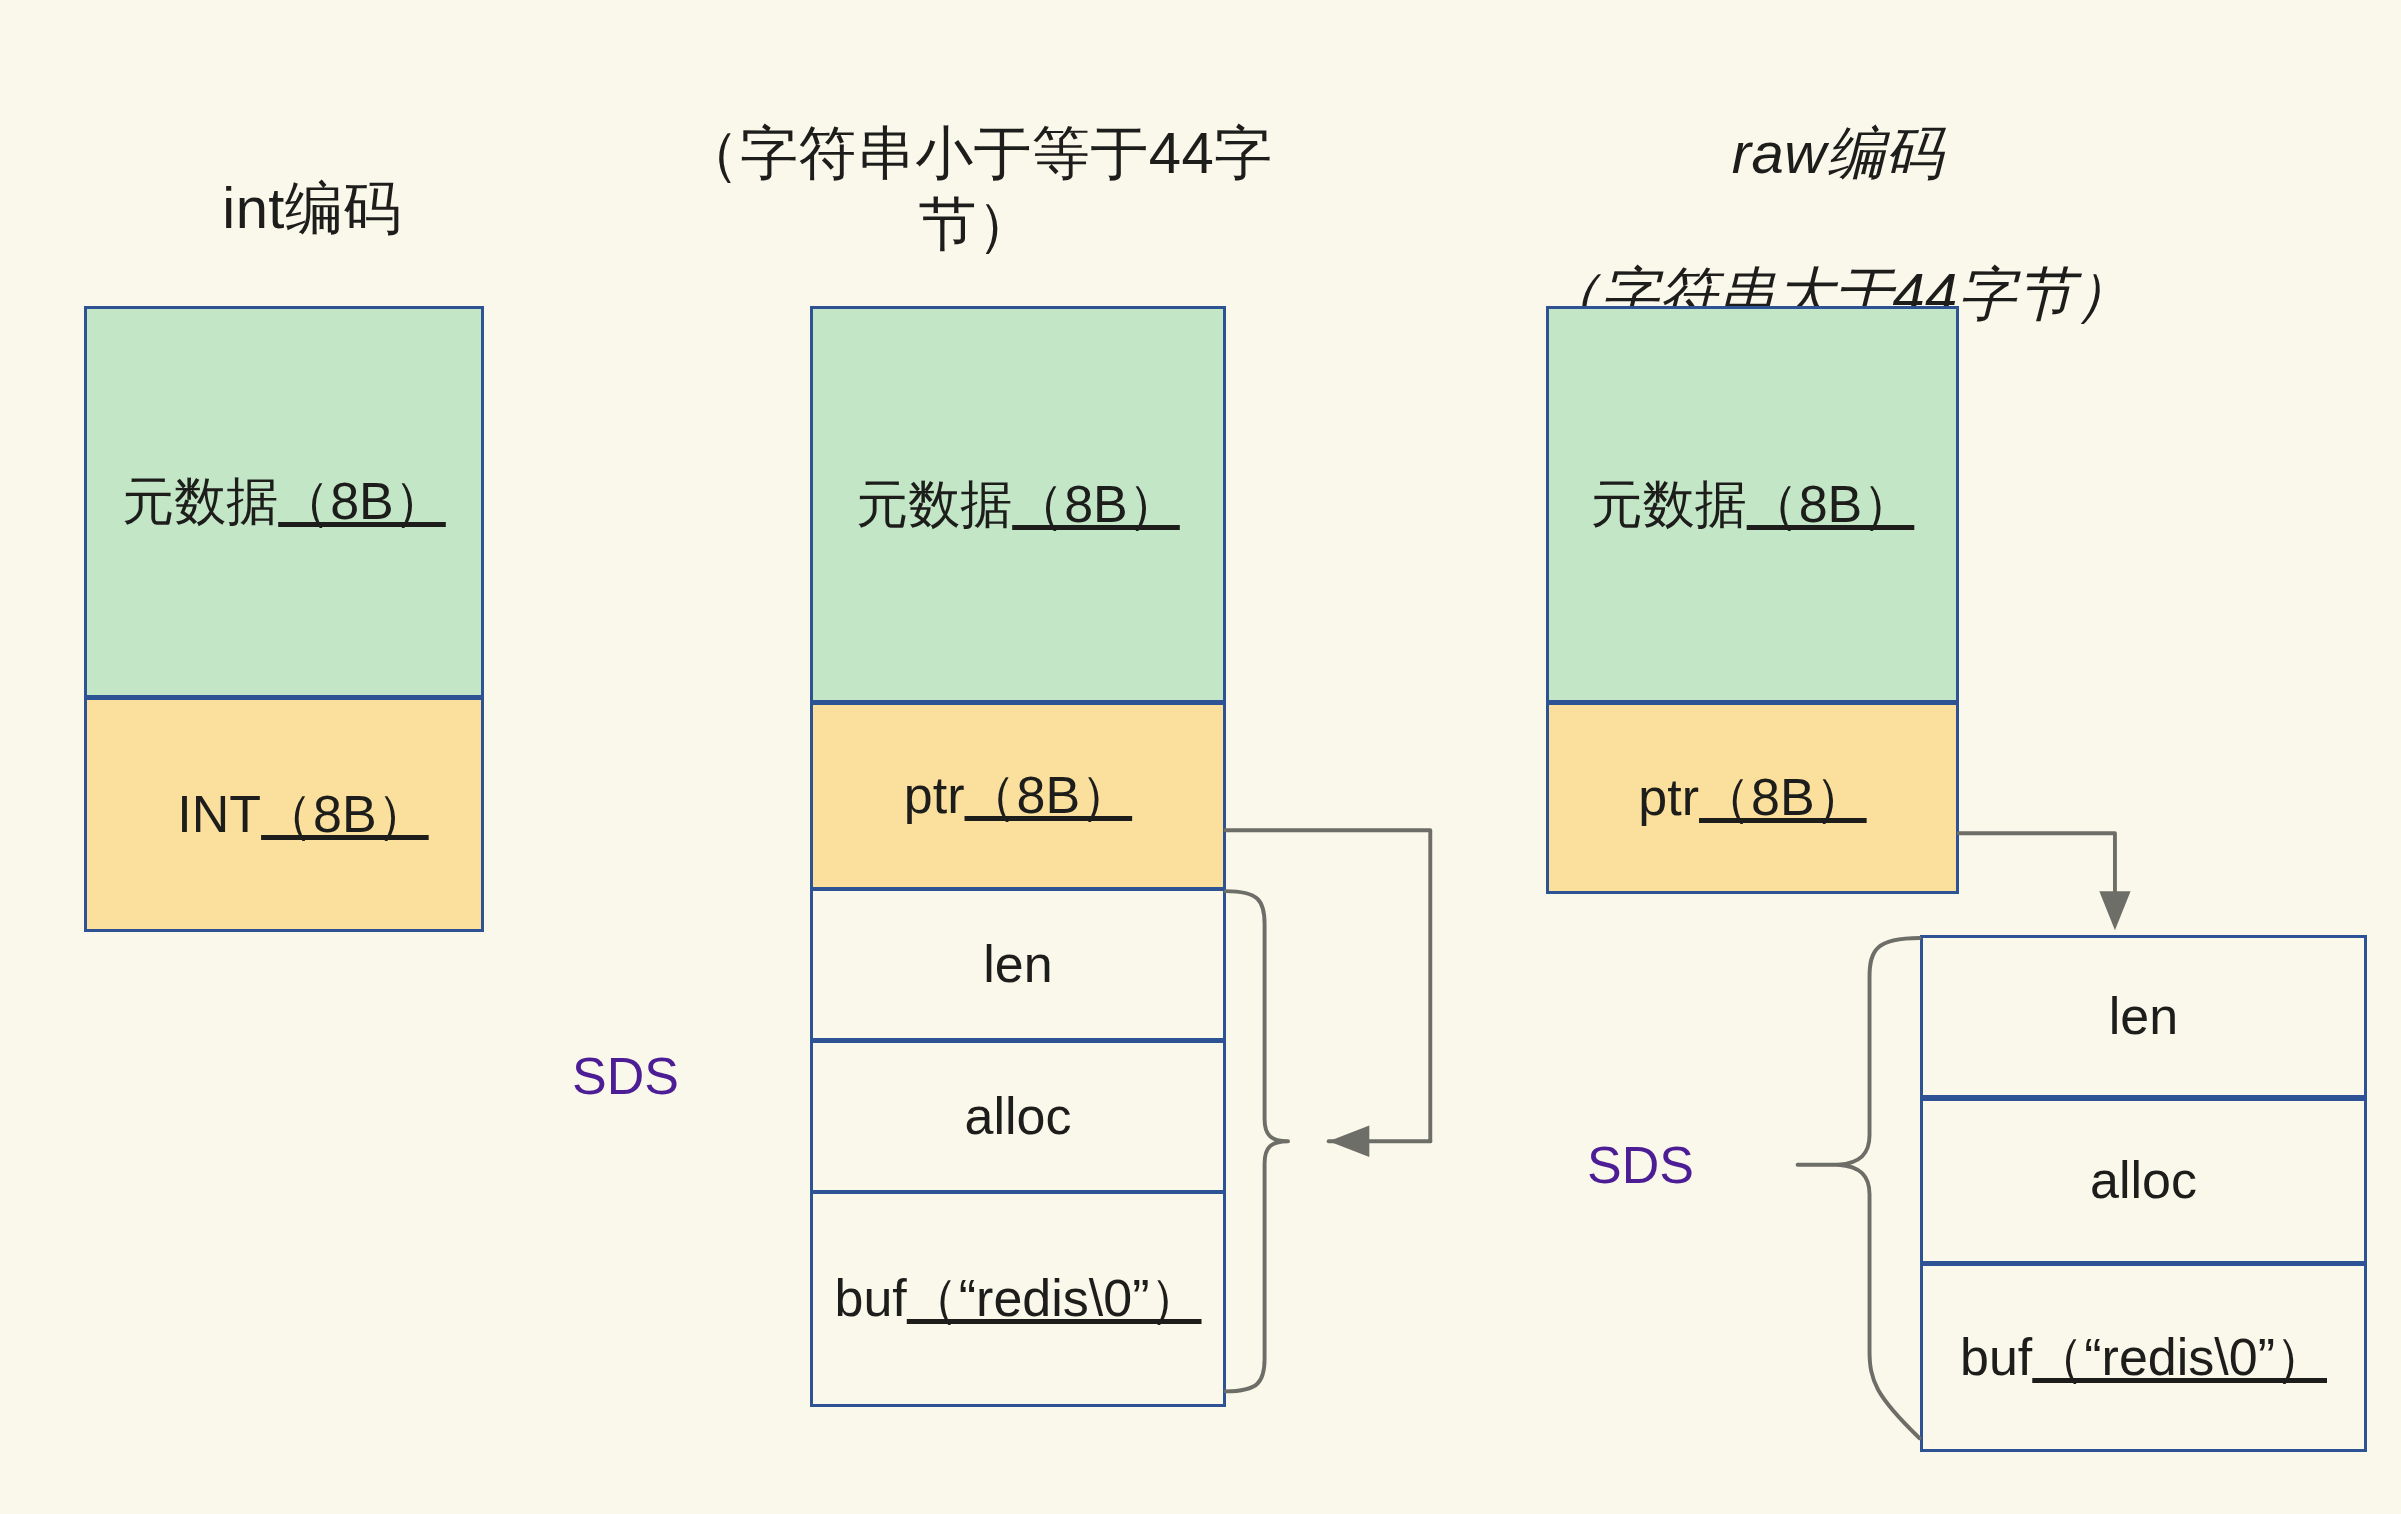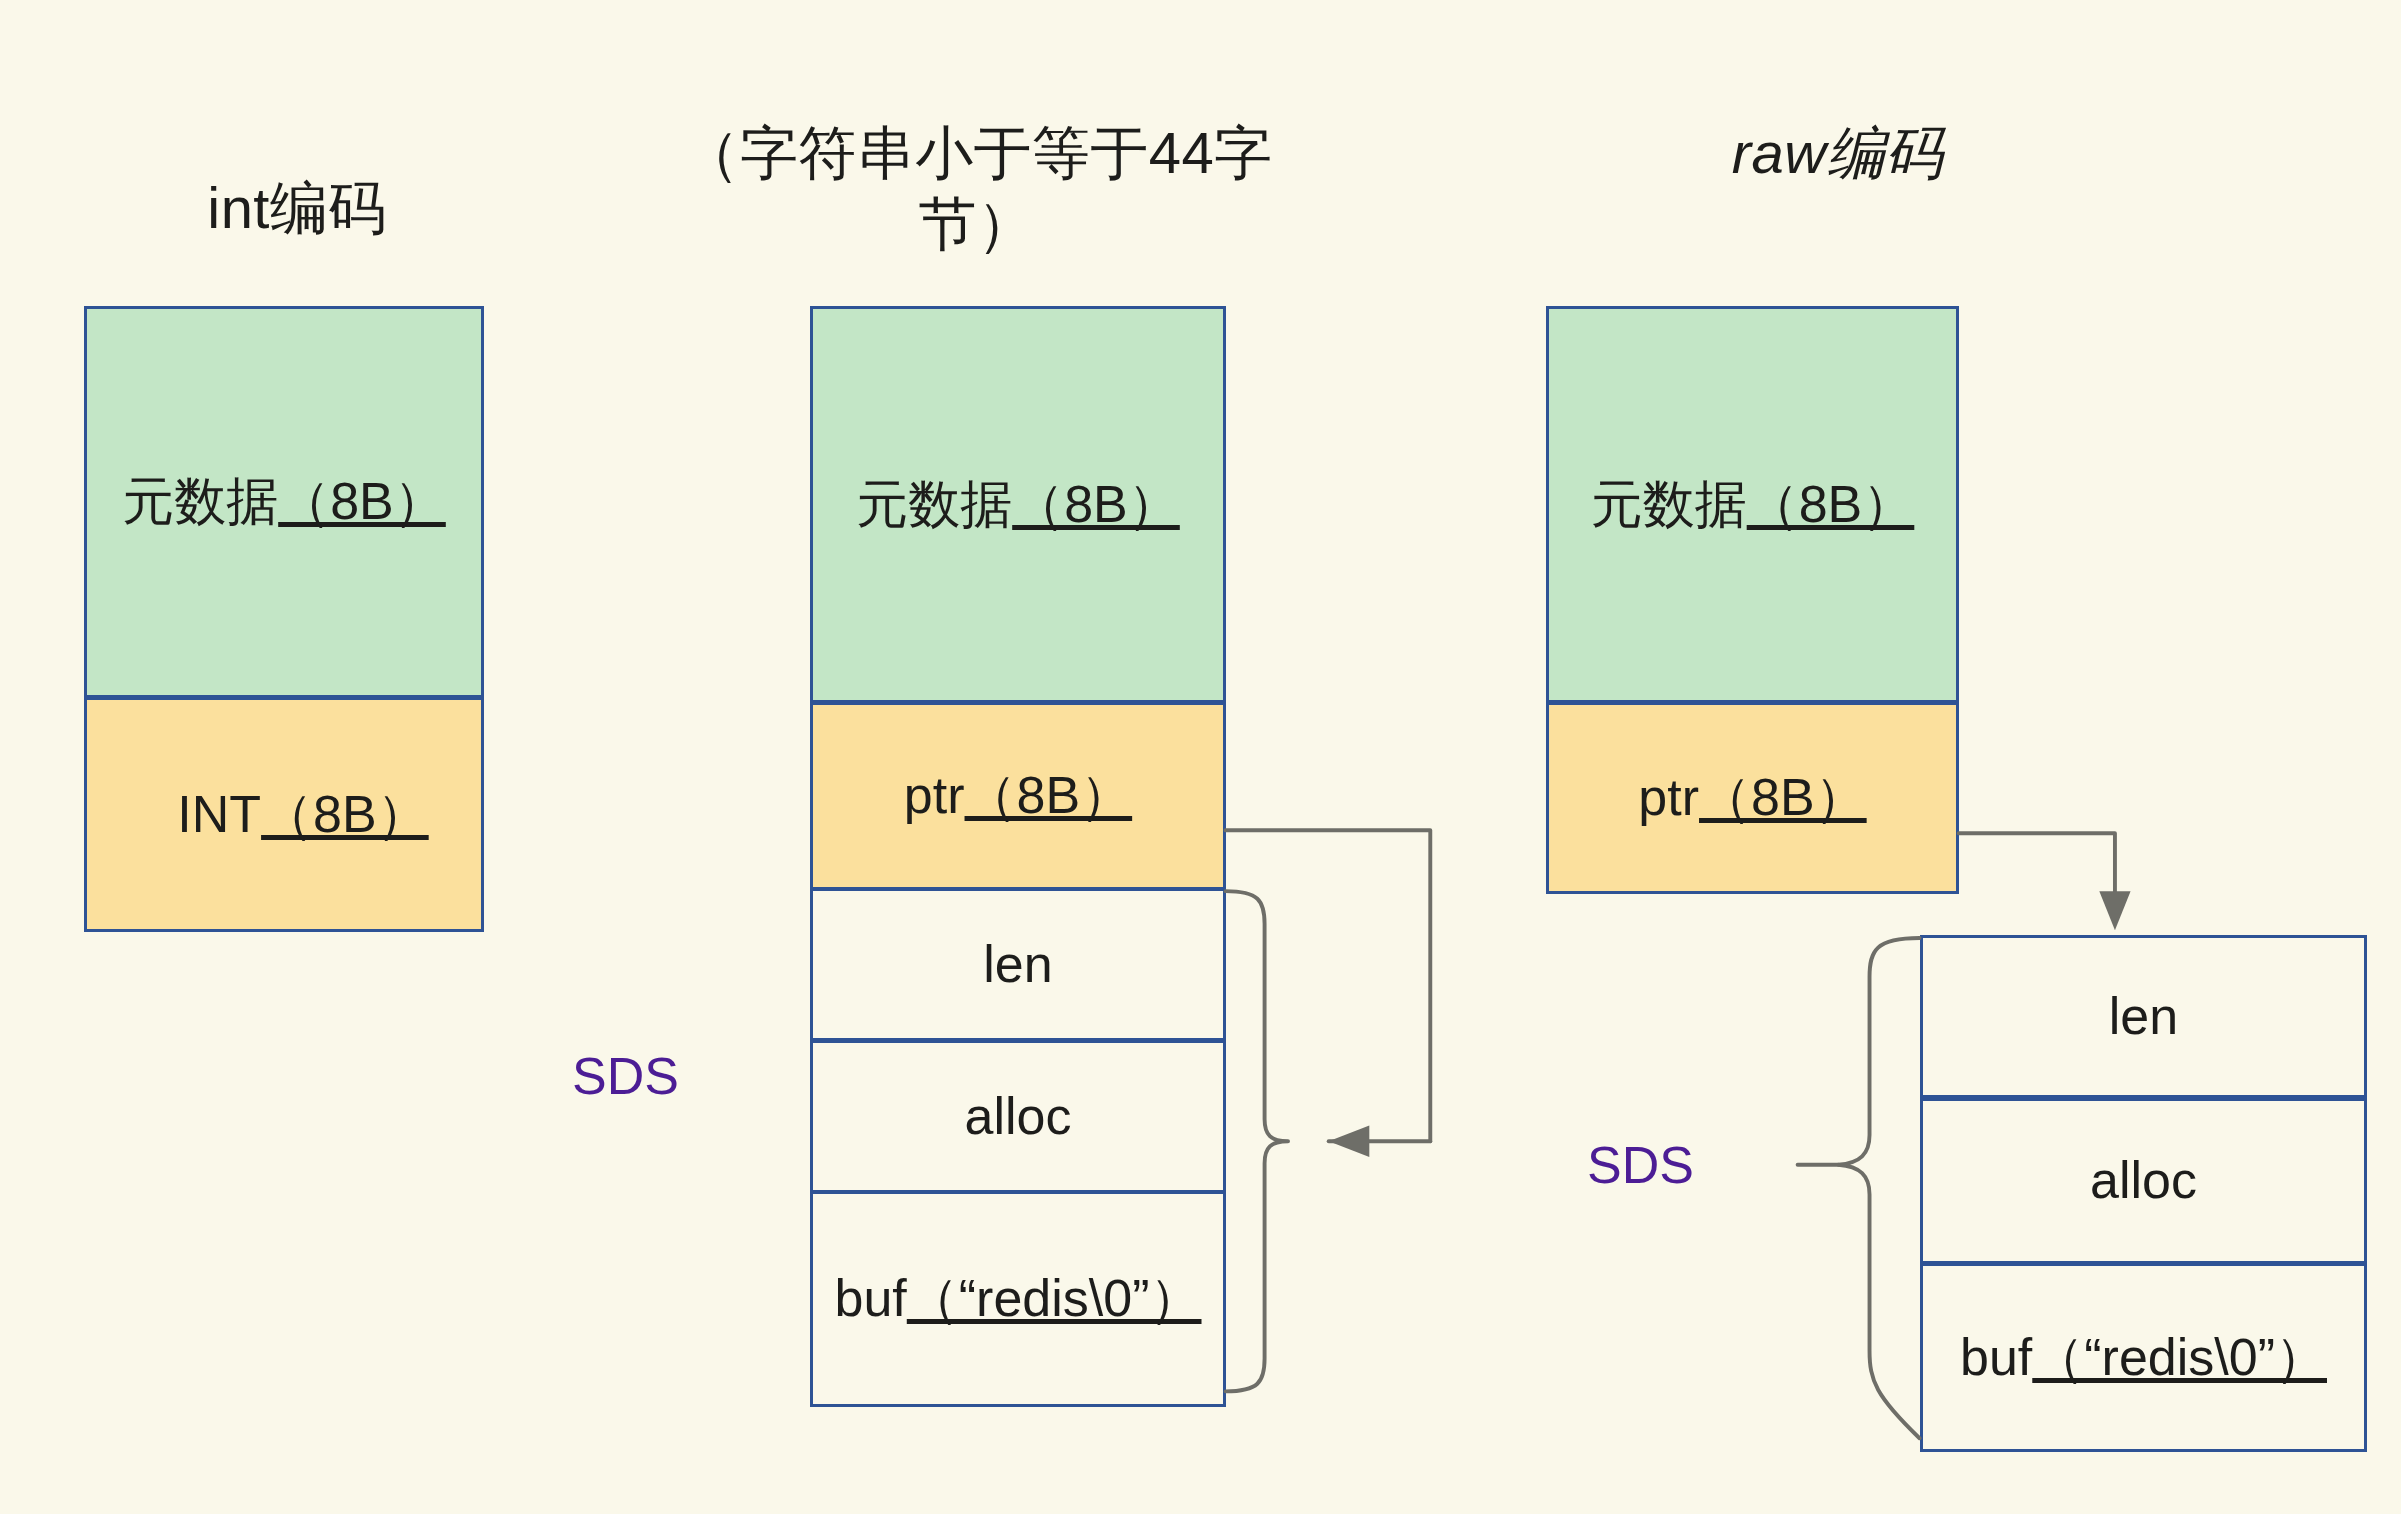--- a/index.html
+++ b/index.html
@@ -16,21 +16,21 @@
 
   
   .title{
     text-align:center;
     font-size:58px;
     line-height:1.22;
     color:#1d1d1b;
     white-space:pre-line;
     letter-spacing:0.4px;
   }
-  #title-int{left:47px;  top:102px;  width:500px;}
+  #title-int{left:62px;  top:102px;  width:500px;}
   #title-embstr{left:625px; top:47px; width:704px;}
   #title-raw{left:1470px; top:47px; width:735px;font-style:italic;}
 
   
   .cell{
     position:absolute;
     box-sizing:border-box;
     border:3.9px solid #2E5395;
     display:flex;
     flex-direction:row;
@@ -85,20 +85,21 @@
   <div class="title abs" id="title-int">
     <div>int编码</div>
   </div>
 
   <div class="title abs" id="title-embstr">
     <div>（字符串小于等于44字节）</div>
   </div>
 
   <div class="title abs" id="title-raw">
     <div>raw编码</div>
+    <div>（字符串大于44字节）</div>
   </div>
 
   <div class="cell green" id="int-meta">
     <span>元数据</span>
     <span class="l2">（8B）</span>
   </div>
   <div class="cell yellow" id="int-int">
     <span>INT</span>
     <span class="l2">（8B）</span>
   </div>

